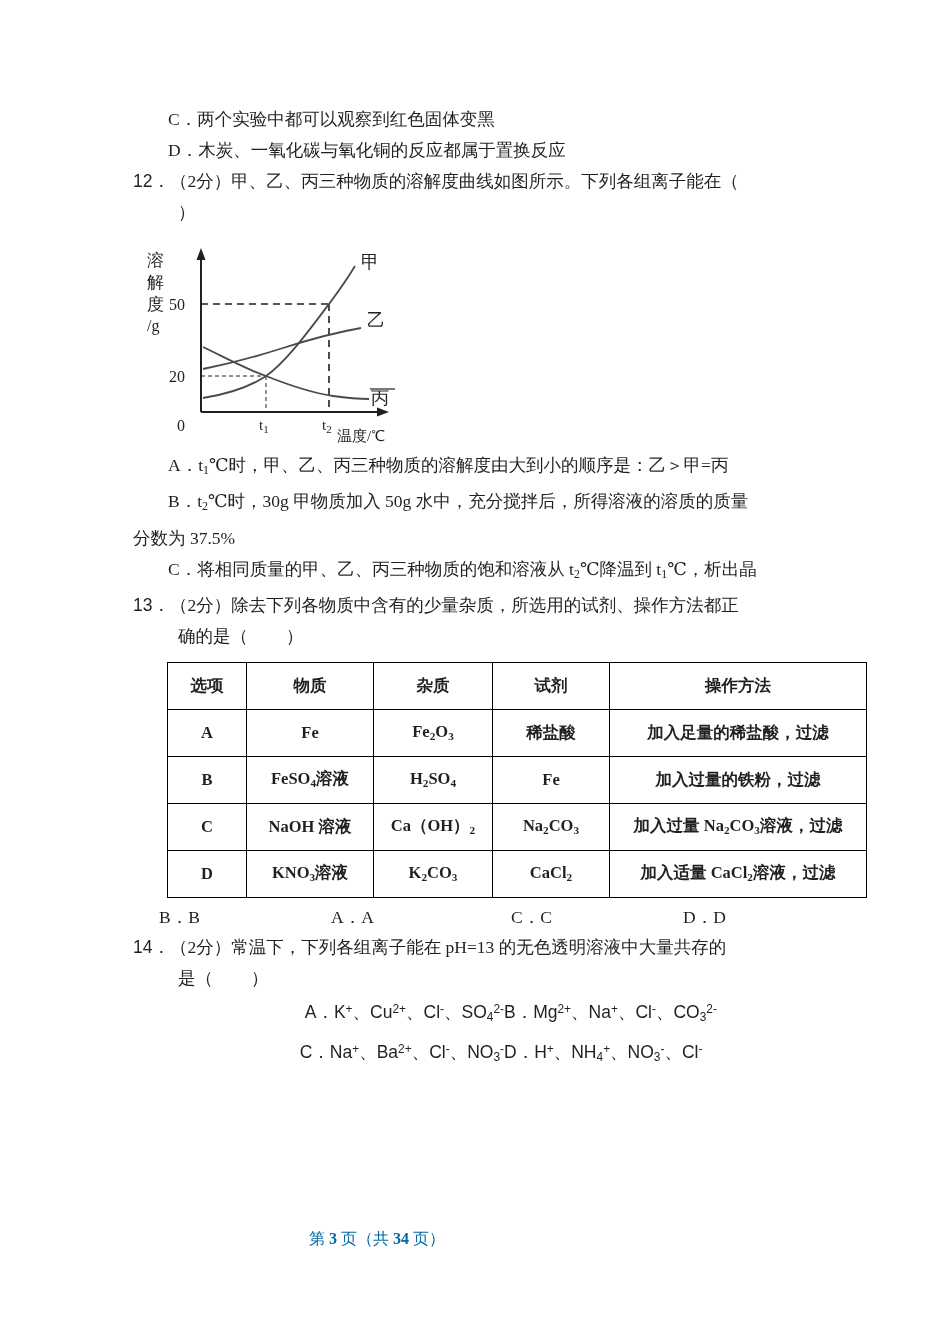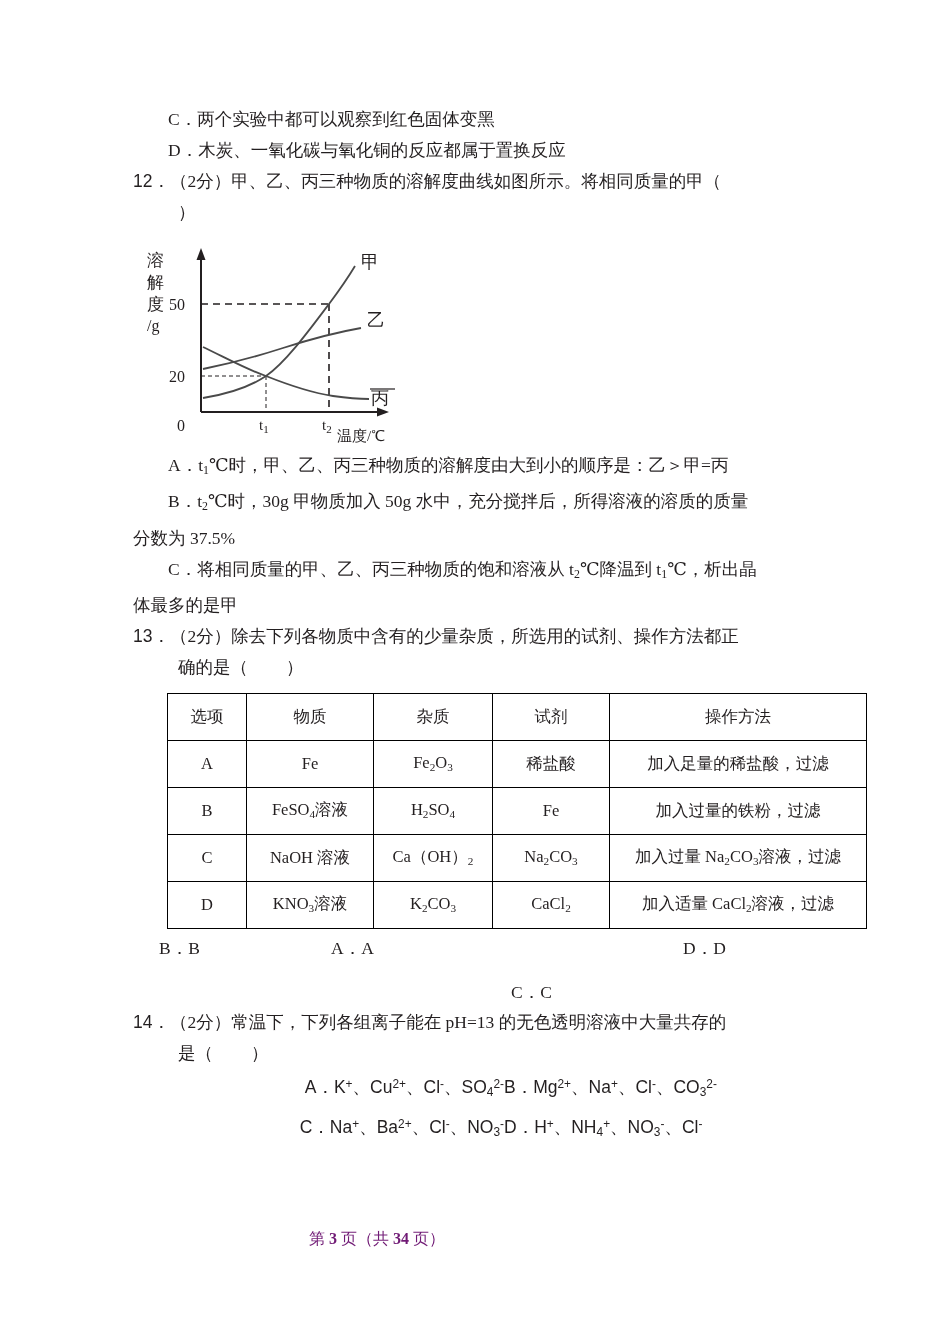--- a/index.html
+++ b/index.html
@@ -73,21 +73,21 @@
     border-collapse: collapse;
     margin-top: 10px;
     margin-left: 34px;
     width: 654px;
     table-layout: fixed;
   }
   table.qtable td, table.qtable th {
     border: 1.3px solid #000000;
     text-align: center;
     font-size: 16.5px;
-    font-weight: normal;
+    font-weight: bold;
     height: 42px;
     padding: 2px 4px;
     line-height: 1.25;
   }
   .col-opt   { width: 70px; }
   .col-sub   { width: 118px; margin-left: 48px; }
   .col-imp   { width: 110px; }
   .col-rea   { width: 108px; }
   .col-meth  { width: 248px; }
 
@@ -95,55 +95,55 @@
   .ansrow {
     margin-top: 4px;
     margin-left: 26px;
     font-size: 17.5px;
     line-height: 30px;
     display: flex;
   }
   .ansrow span.cell { display: inline-block; }
   .a1 { width: 180px; }
   .a2 { width: 172px; }
-  .a3 { width: 172px; margin-top: 44px; }
+  .a3 { width: 172px; }
 
   
   .ionrow {
     margin-left: 26px;
     font-size: 17.5px;
     line-height: 31px;
     display: flex;
   }
   .ioncol-a { width: 345px; }
 
   
   .footer {
     position: absolute;
     left: 0;
     top: 1229px;
     width: 754px;
     text-align: center;
     font-size: 16px;
-    color: #701a75;
+    color: #0369a1;
   }
   .footer b { font-weight: bold; }
 </style>
 </head>
 <body>
 
 <div class="page">
 
   <div class="content">
 
     <div class="opt">C．两个实验中都可以观察到红色固体变黑</div>
     <div class="opt">D．木炭、一氧化碳与氧化铜的反应都属于置换反应</div>
 
     <div class="qline">
-      <span class="q-num sans">12．</span><span>（2分）</span><span>甲、乙、丙三种物质的溶解度曲线如图所示。将相同质量的甲（</span>
+      <span class="q-num sans">12．</span><span>（2分）</span><span>甲、乙、丙三种物质的溶解度曲线如图所示。下列各组离子能在（</span>
     </div>
     <div class="qline indent-hang">）</div>
 
     <div class="figure">
       <svg width="300" height="212" viewBox="0 0 300 212">
 
         <text x="14" y="32" font-family="'Liberation Serif', serif" font-size="17" fill="#231f20">溶</text>
         <text x="14" y="54" font-family="'Liberation Serif', serif" font-size="17" fill="#231f20">解</text>
         <text x="14" y="76" font-family="'Liberation Serif', serif" font-size="17" fill="#231f20">度</text>
         <text x="14" y="97" font-family="'Liberation Serif', serif" font-size="16" fill="#231f20">/g</text>
@@ -182,21 +182,20 @@
     <div class="opt">
       <span>A．t</span><sub>1</sub><span>℃时，甲、乙、丙三种物质的溶解度由大到小的顺序是：乙＞甲=丙</span>
     </div>
     <div class="opt">
       <span>B．t</span><sub>2</sub><span>℃时，30g 甲物质加入 50g 水中，充分搅拌后，所得溶液的溶质的质量</span>
     </div>
     <div class="qline">分数为 37.5%</div>
     <div class="opt">
       <span>C．将相同质量的甲、乙、丙三种物质的饱和溶液从 t</span><sub>2</sub><span>℃降温到 t</span><sub>1</sub><span>℃，析出晶</span>
     </div>
-    <div class="qline">体最多的是甲</div>
 
     <div class="qline">
       <span class="q-num sans">13．</span><span>（2分）</span><span>除去下列各物质中含有的少量杂质，所选用的试剂、操作方法都正</span>
     </div>
     <div class="qline indent-hang">
       <span>确的是（</span><span style="display:inline-block;width:38px"></span><span>）</span>
     </div>
 
     <table class="qtable">
       <thead>

